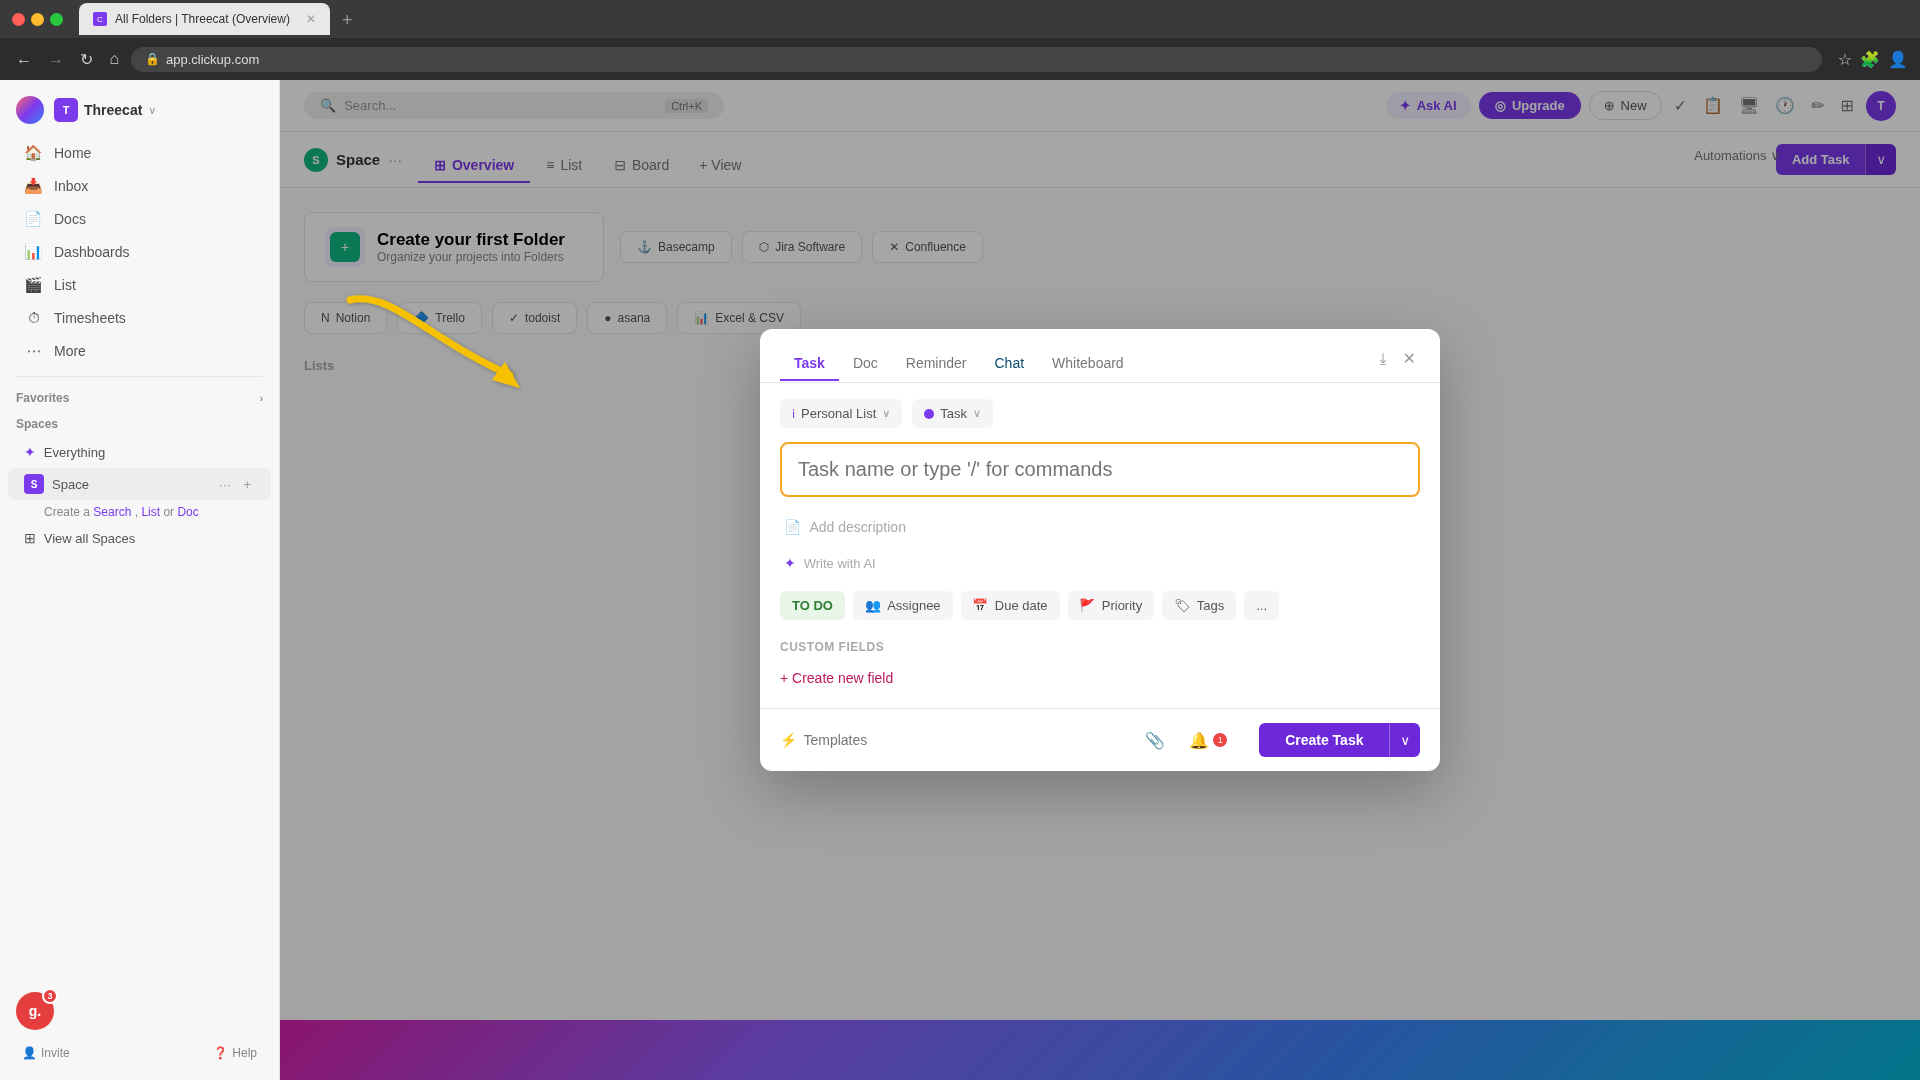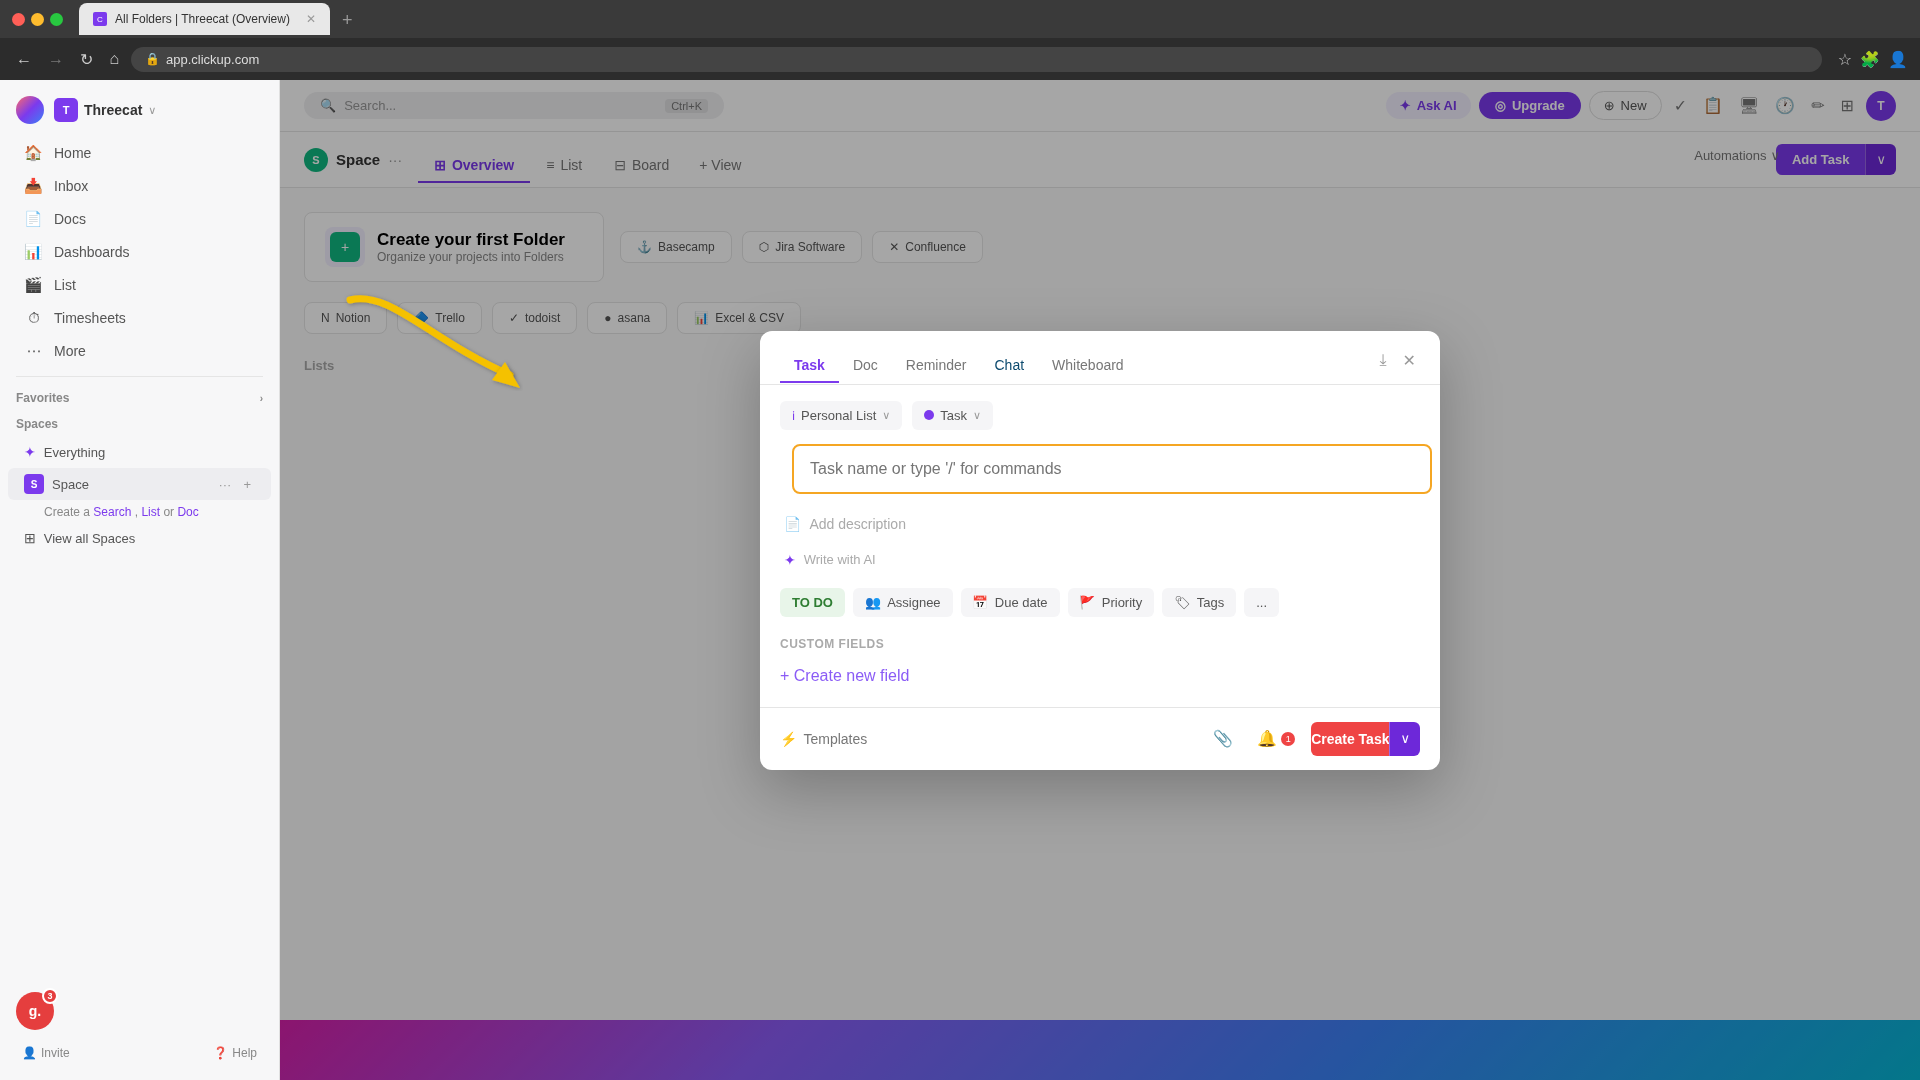--- a/index.html
+++ b/index.html
@@ -290,21 +290,21 @@
               <span>Personal List</span>
               <span style="color:#999;font-size:11px;">∨</span>
             </button>
             <button style="background:#f5f5f7;border:none;border-radius:6px;padding:6px 12px;font-size:13px;color:#555;cursor:pointer;display:flex;align-items:center;gap:6px;">
               <span style="width:10px;height:10px;border-radius:50%;background:#7c3aed;display:inline-block;"></span>
               <span>Task</span>
               <span style="color:#999;font-size:11px;">∨</span>
             </button>
           </div>
 
-          <input type="text" style="width: 100%; border: 2px solid rgb(245, 166, 35); border-radius: 8px; padding: 14px 16px; font-size: 16px; color: rgb(153, 153, 153); outline: none; margin-bottom: 14px; background: white; display: block; margin-left: 12px;" placeholder="Task name or type '/' for commands">
+          <input type="text" style="width: 100%; border: 2px solid rgb(245, 166, 35); border-radius: 8px; padding: 14px 16px; font-size: 20px; color: rgb(153, 153, 153); outline: none; margin-bottom: 14px; background: white; display: block;" placeholder="Task name or type '/' for commands">
 
           <div style="display:flex;align-items:center;gap:8px;padding:8px 4px;color:#aaa;font-size:14px;cursor:pointer;margin-bottom:4px;">
             <span style="font-size:14px;">📄</span>
             <span>Add description</span>
           </div>
 
           <div style="display:flex;align-items:center;gap:8px;padding:8px 4px;color:#aaa;font-size:13px;cursor:pointer;margin-bottom:12px;">
             <span style="color:#7c3aed;font-size:14px;">✦</span>
             <span>Write with AI</span>
           </div>
@@ -325,37 +325,37 @@
             </button>
             <button style="background:#f5f5f7;border:none;border-radius:6px;padding:7px 12px;font-size:13px;color:#555;cursor:pointer;display:flex;align-items:center;gap:6px;">
               <span>🏷</span>
               <span>Tags</span>
             </button>
             <button style="background:#f5f5f7;border:none;border-radius:6px;padding:7px 12px;font-size:13px;color:#555;cursor:pointer;">...</button>
           </div>
 
           <div style="margin-bottom:0;">
             <div style="font-size:12px;color:#aaa;font-weight:600;margin-bottom:10px;text-transform:uppercase;letter-spacing:0.5px;">Custom Fields</div>
-            <button style="background:none;border:none;color:#8b5cf6;font-size:16px;cursor:pointer;display:flex;align-items:center;gap:6px;padding:6px 0;">+ Create new field</button>
+            <button style="background:none;border:none;color:#be185d;font-size:14px;cursor:pointer;display:flex;align-items:center;gap:6px;padding:6px 0;">+ Create new field</button>
           </div>
         </div>
 
         <div style="padding:14px 20px;border-top:1px solid #e5e5e5;display:flex;align-items:center;gap:12px;">
           <button style="background:none;border:none;color:#777;font-size:14px;cursor:pointer;display:flex;align-items:center;gap:6px;">
             <span>⚡</span>
             <span>Templates</span>
           </button>
           <div style="margin-left:auto;display:flex;align-items:center;gap:8px;">
             <button style="background:none;border:none;color:#999;font-size:16px;cursor:pointer;padding:4px 8px;">📎</button>
             <div style="position:relative;cursor:pointer;padding:4px 8px;color:#999;font-size:16px;display:flex;align-items:center;gap:4px;">
               🔔
               <div style="background:#ef4444;color:white;font-size:9px;border-radius:50%;width:14px;height:14px;display:flex;align-items:center;justify-content:center;">1</div>
             </div>
             <div style="display:flex;">
-              <button style="background:#ef4444;color:white;border:none;border-radius:6px 0 0 6px;padding:9px 0;font-size:14px;font-weight:600;cursor:pointer;">Create Task</button>
+              <button style="background:#6d28d9;color:white;border:none;border-radius:6px 0 0 6px;padding:9px 26px;font-size:14px;font-weight:600;cursor:pointer;margin-left:16px;">Create Task</button>
               <button style="background:#6d28d9;color:white;border:none;border-radius:0 6px 6px 0;padding:9px 10px;font-size:13px;cursor:pointer;border-left:1px solid rgba(255,255,255,0.3);">∨</button>
             </div>
           </div>
         </div>
 
       </div>
     </div>
 
   </div>
 

